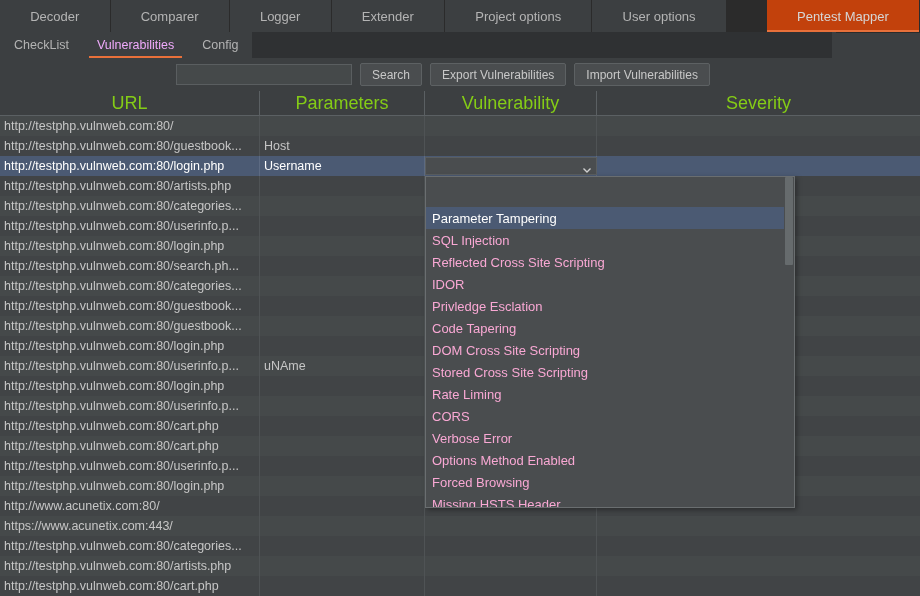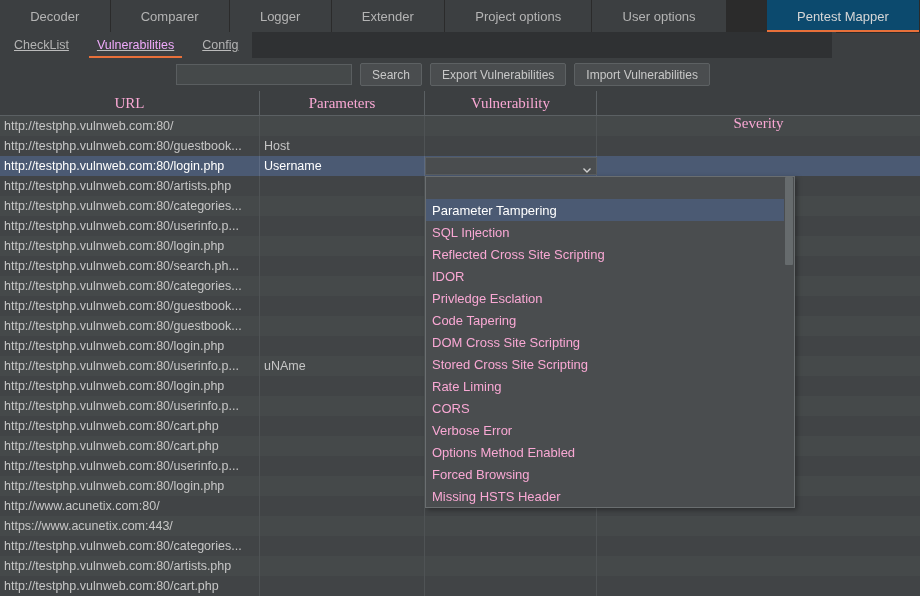--- a/index.html
+++ b/index.html
@@ -41,42 +41,41 @@
     color: #b4b4b4;
     background: #3c3f41;
     border-right: 1px solid #2b2b2b;
     position: relative;
     height: 32px;
     box-sizing: border-box;
     white-space: nowrap;
   }
   .top-tab.first { border-left: none; }
   .top-tab.active {
-    background: #0c4a6e;
+    background: #c2410c;
     color: #d6d6d6;
     margin-left: 40px;
   }
   .top-tab.active::after {
     content: "";
     position: absolute;
     left: 0; right: 0; bottom: 0;
     height: 2px;
     background: #e8703a;
   }
 
   
   .sub-tabs {
     position: absolute;
     left: 0; top: 32px;
     width: 836px; height: 26px;
     background: #3c3f41;
     display: flex;
     align-items: stretch;
     border-bottom: 1px solid #323232;
-    text-decoration: underline;
   }
   .sub-tab {
     display: flex;
     align-items: center;
     justify-content: center;
     font-size: 12.5px;
     color: #b4b4b4;
     padding: 0 14px;
     position: relative;
     height: 26px;
@@ -152,28 +151,27 @@
   .thead {
     display: flex;
     height: 24px;
     background: #3c3f41;
     border-bottom: 1px solid #5b6063;
   }
   .th {
     display: flex;
     align-items: center;
     justify-content: center;
-    font-size: 15px;
-    color: #f9a8d4;
+    font-size: 18px;
+    color: #84cc16;
     height: 24px;
     box-sizing: border-box;
     border-right: 1px solid #5b6063;
-    font-family: Liberation Serif, serif;
-  }
-  .th:last-child { border-right: none; margin-top: 20px; }
+  }
+  .th:last-child { border-right: none; }
   .col-url { width: 260px; }
   .col-params { width: 165px; }
   .col-vuln { width: 172px; }
   .col-sev { width: 323px; }
 
   .row {
     display: flex;
     height: 20px;
     box-sizing: border-box;
   }
@@ -226,21 +224,21 @@
     width: 370px;
     height: 332px;
     background: #4a4d4f;
     border: 1px solid #6a6e70;
     box-sizing: border-box;
     box-shadow: 2px 2px 5px rgba(0,0,0,0.35);
     overflow: hidden;
   }
   .dd-list {
     position: absolute;
-    left: 0; top: 0;
+    left: 0; top: 8px;
     width: 360px;
   }
   .dd-blank { height: 22px; background: #4a4d4f; }
   .dd-item {
     height: 22px;
     display: flex;
     align-items: center;
     padding-left: 6px;
     font-size: 13px;
     color: #f9a8d4;

